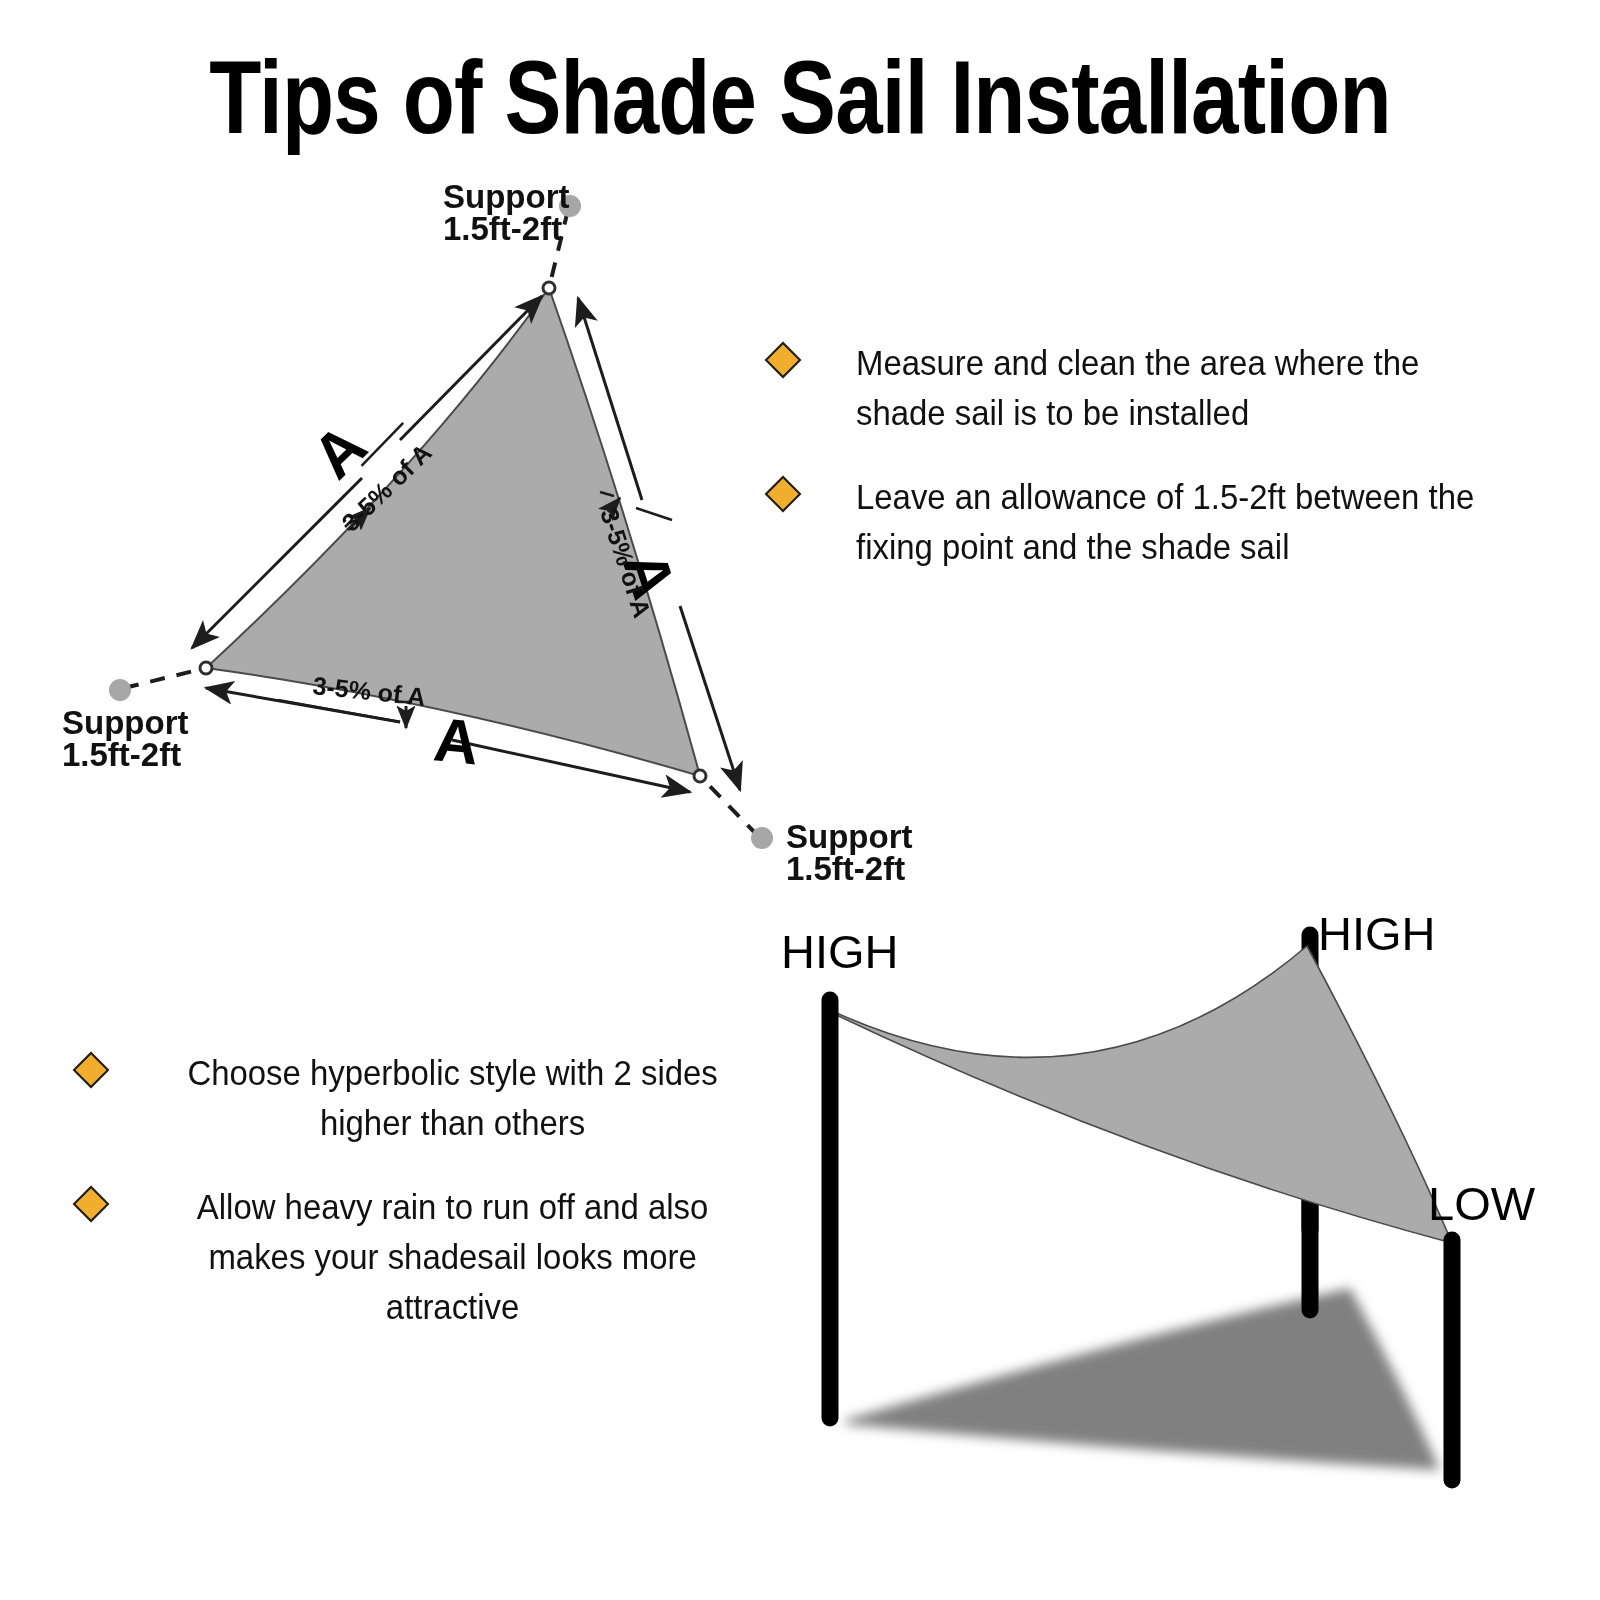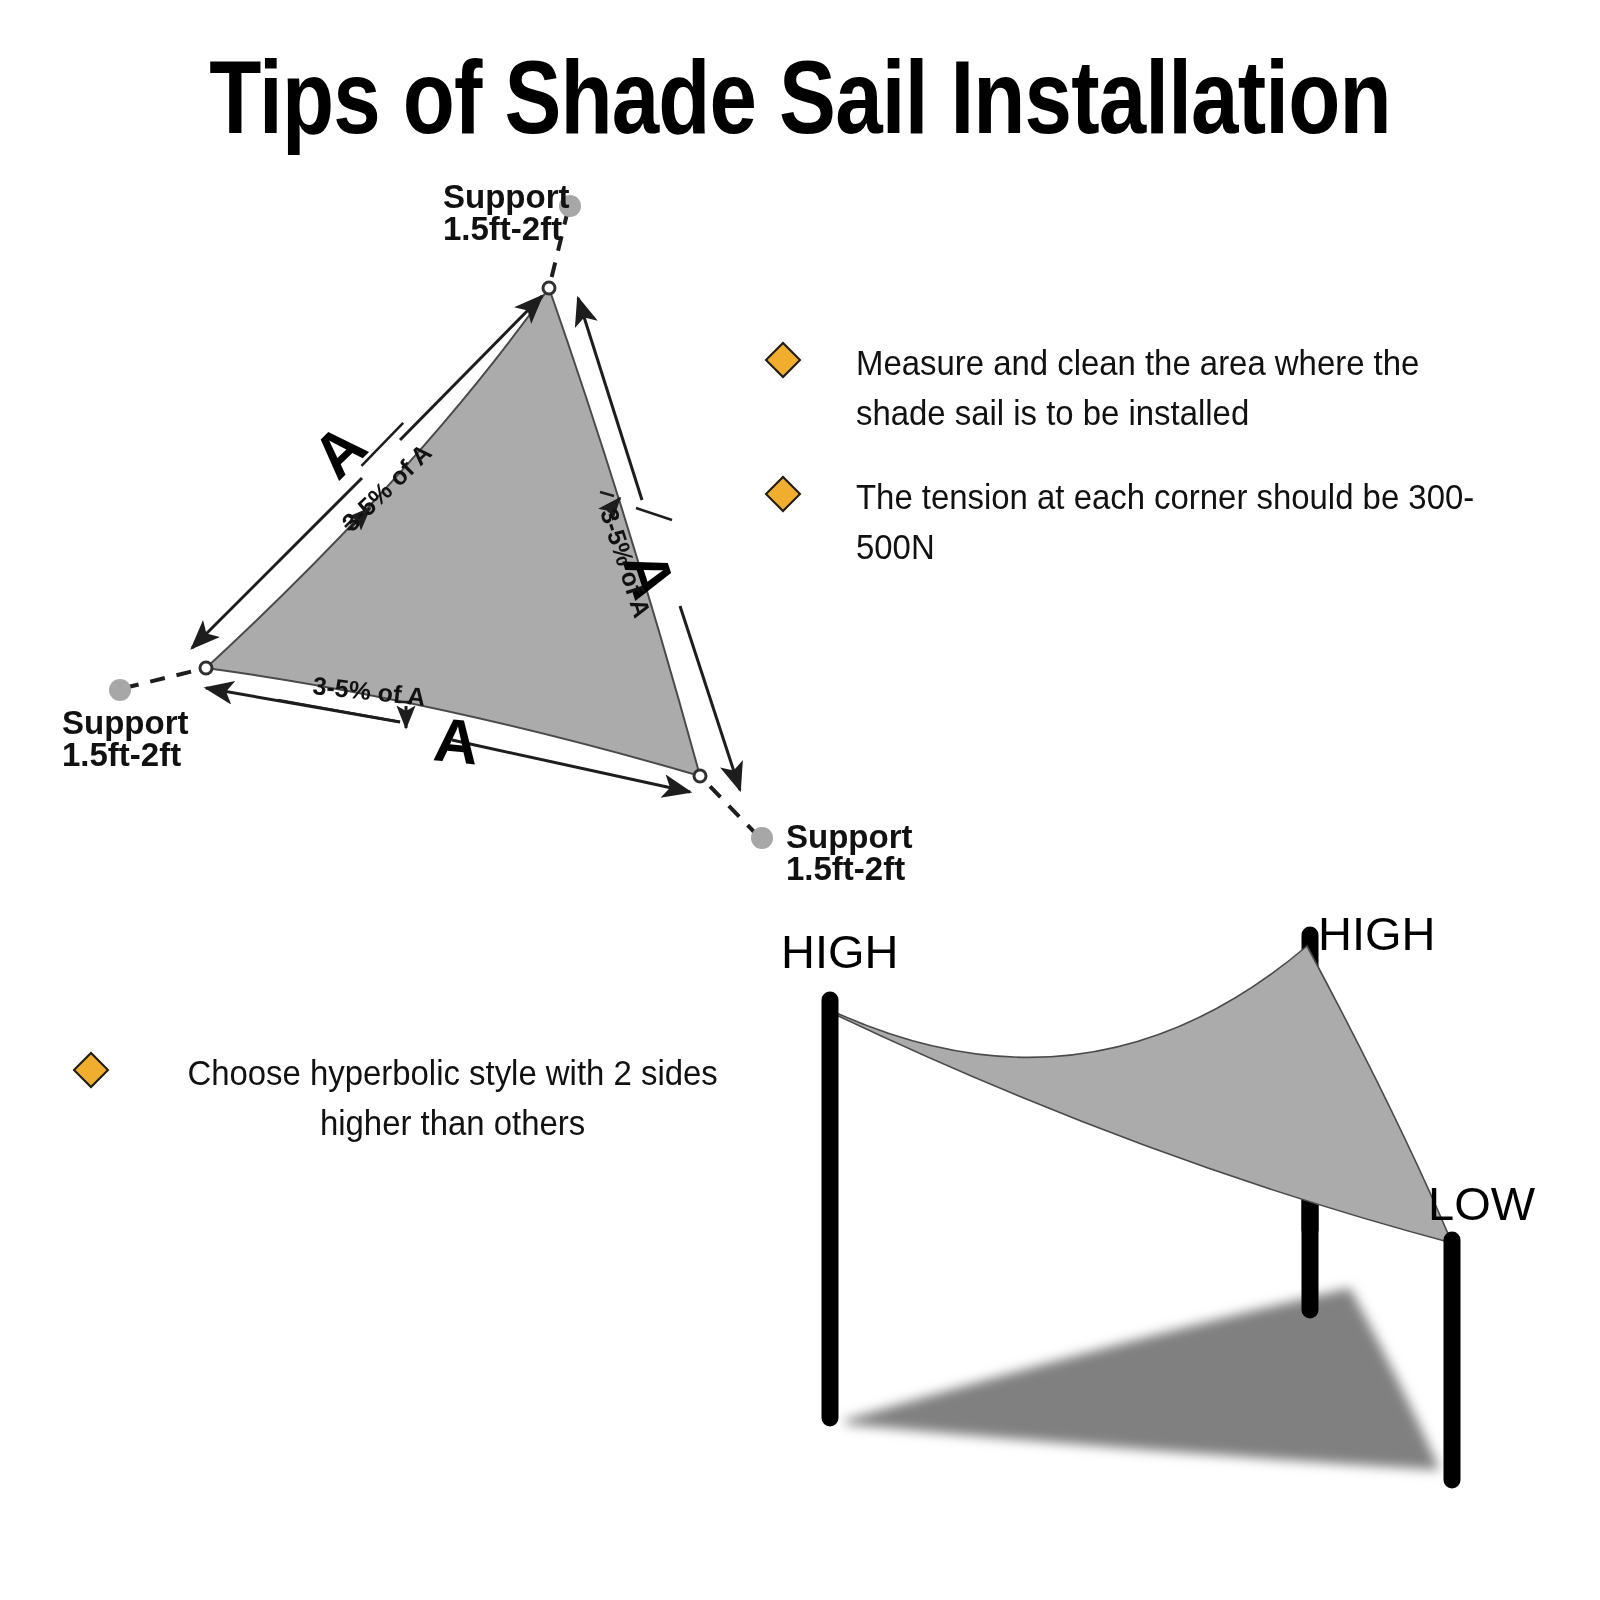--- a/index.html
+++ b/index.html
@@ -195,24 +195,28 @@
     <text class="lbl-high" x="1428" y="1220">LOW</text>
   </svg>
 
   <div class="bullets" id="bullets-top">
     <div class="bullet-row">
       <span class="diamond"></span>
       <span class="bullet-text">Measure and clean the area where the shade sail is to be installed</span>
     </div>
     <div class="bullet-row">
       <span class="diamond"></span>
-      <span class="bullet-text">The tension at each corner should be 300-500N</span>
+      <span class="bullet-text">Leave an allowance of 1.5-2ft between the fixing point and the shade sail</span>
     </div>
   </div>
 
   <div class="bullets" id="bullets-bottom">
     <div class="bullet-row">
       <span class="diamond"></span>
       <span class="bullet-text">Choose hyperbolic style with 2 sides higher than others</span>
     </div>
+    <div class="bullet-row">
+      <span class="diamond"></span>
+      <span class="bullet-text">Allow heavy rain to run off and also makes your shadesail looks more attractive</span>
+    </div>
   </div>
 
 </div>
 
 </body></html>

